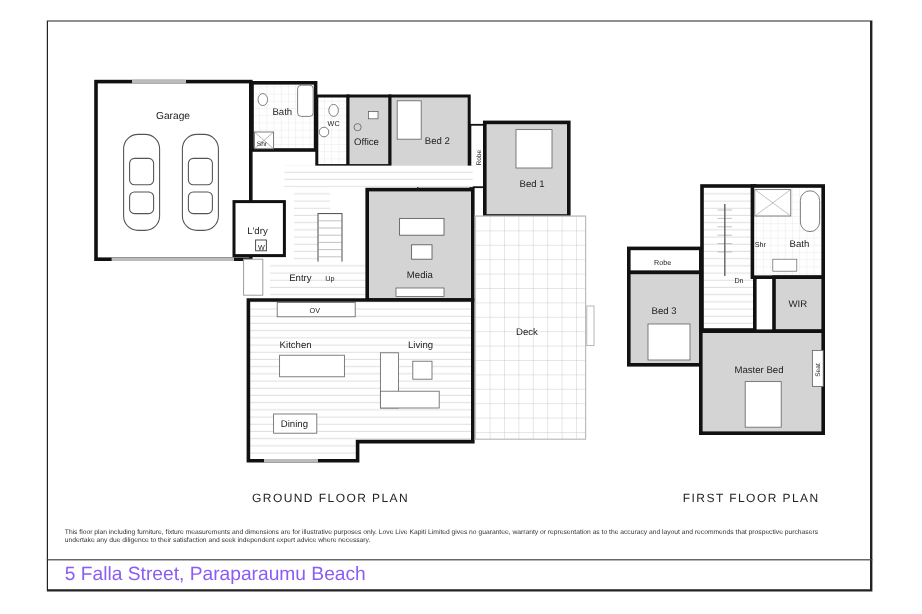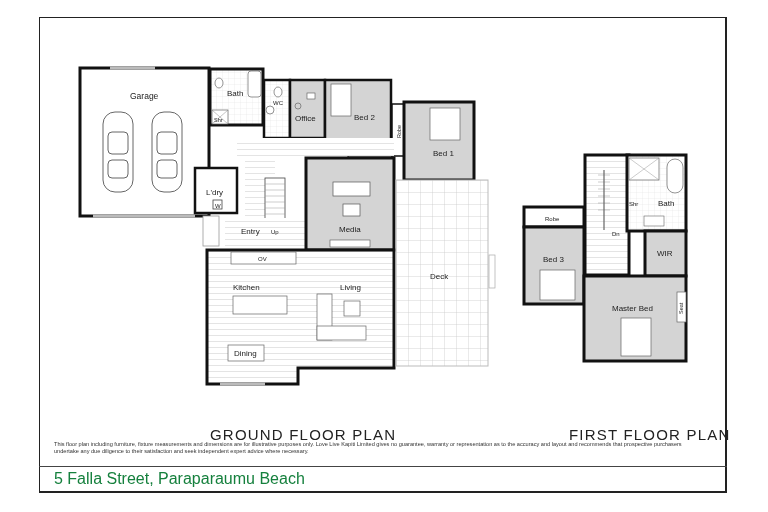--- a/index.html
+++ b/index.html
@@ -1,22 +1,22 @@
 <!DOCTYPE html>
 <html><head>
 <meta charset="utf-8">
 <style>
   html,body{margin:0;padding:0;background:#fff;}
   body{width:768px;height:512px;position:relative;overflow:hidden;font-family:"Liberation Sans",sans-serif;}
   .frame{position:absolute;left:39px;top:17px;width:688px;height:476px;border:1px solid #222;box-sizing:border-box;border-right-width:2px;border-bottom-width:2px;}
   .plan-svg{position:absolute;left:0;top:0;}
-  .plan-title{position:absolute;font-size:15px;letter-spacing:1.2px;color:#222;margin-top:16px;}
+  .plan-title{position:absolute;font-size:10px;letter-spacing:1.2px;color:#222;}
   .disclaimer{position:absolute;left:54px;top:441px;width:640px;font-size:5.6px;line-height:7.4px;color:#333;}
   .divider{position:absolute;left:39px;top:466px;width:688px;height:1px;background:#444;}
-  .address{position:absolute;left:54px;top:470px;font-size:16px;color:#15803d;}
+  .address{position:absolute;left:54px;top:470px;font-size:16px;color:#8b5cf6;}
   svg text{font-family:"Liberation Sans",sans-serif;fill:#222;}
 </style>
 </head>
 <body>
 
 <div class="frame"></div>
 
 <svg class="plan-svg" width="768" height="512" viewBox="0 0 768 512">
   <defs>
     <pattern id="floorboards" width="10" height="6" patternUnits="userSpaceOnUse">

